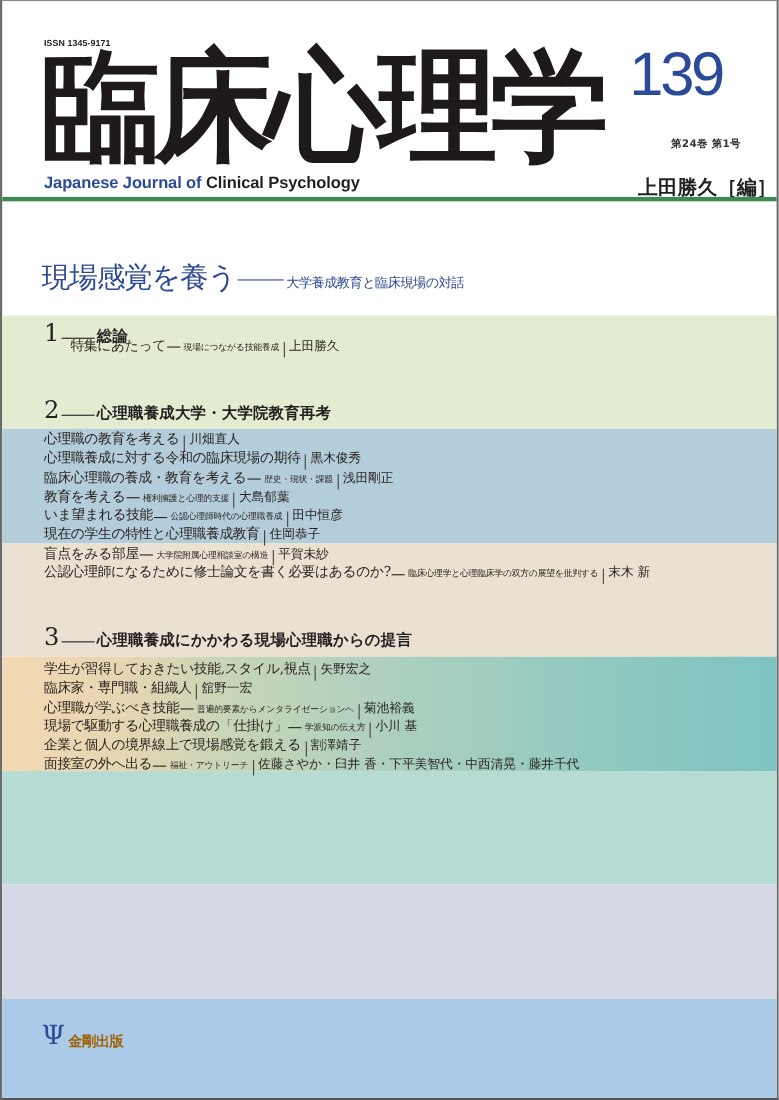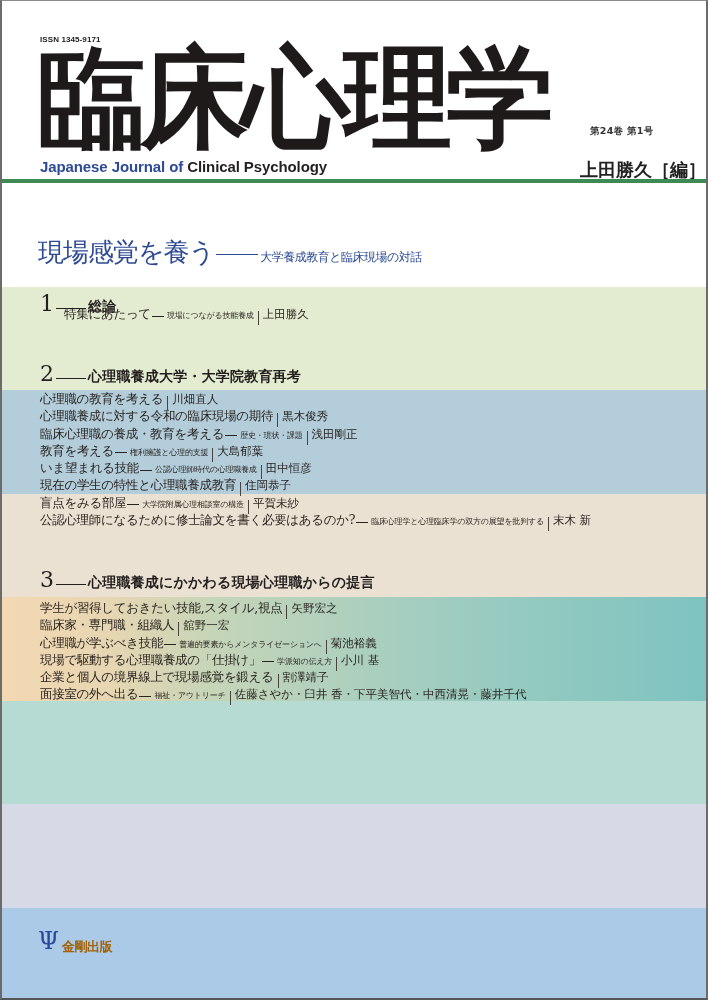--- a/index.html
+++ b/index.html
@@ -4,21 +4,21 @@
 <style>
   * { margin: 0; padding: 0; box-sizing: border-box; }
   html, body { width: 708px; height: 1000px; overflow: hidden; background: #fff; }
   body { position: relative; font-family: "DejaVu Serif", "Liberation Serif", serif; color: #2b2521; }
   .cover { position: absolute; left: 0; top: 0; width: 708px; height: 1000px; border-left: 2px solid #6b6b6b; border-right: 2px solid #6b6b6b; border-top: 1px solid #8a8a8a; border-bottom: 2px solid #555; overflow: hidden; }
 
   
   .issn { position: absolute; left: 38px; top: 34px; font-family: "Liberation Sans", sans-serif; font-weight: bold; font-size: 8px; color: #222; letter-spacing: 0.1px; }
   .masthead { position: absolute; left: 36px; top: 42px; font-family: "DejaVu Sans", sans-serif; font-weight: bold; font-size: 108px; line-height: 1; color: #1e1a19; letter-spacing: -6px; transform: scaleY(1.02); transform-origin: left top; white-space: nowrap; }
   .issue-number { position: absolute; left: 570px; top: 38px; font-family: "Liberation Sans", sans-serif; font-size: 56px; line-height: 1; color: #2b4a98; letter-spacing: -3px; }
-  .volume { position: absolute; left: 588px; top: 124px; font-family: "DejaVu Sans", sans-serif; font-weight: bold; font-size: 9.5px; color: #333; letter-spacing: 0.3px; }
+  .volume { position: absolute; left: 608px; top: 124px; font-family: "DejaVu Sans", sans-serif; font-weight: bold; font-size: 9.5px; color: #333; letter-spacing: 0.3px; }
   .subtitle-en { position: absolute; left: 38px; top: 157px; font-family: "Liberation Sans", sans-serif; font-weight: bold; font-size: 15px; white-space: nowrap; letter-spacing: -0.1px; }
   .subtitle-en .blue { color: #2d4a95; }
   .subtitle-en .black { color: #231f1f; }
   .editor { position: absolute; left: 578px; top: 157px; font-family: "DejaVu Sans", sans-serif; font-weight: bold; font-size: 18px; color: #222; white-space: nowrap; }
   .green-rule { position: absolute; left: 0; top: 178px; width: 708px; height: 4px; background: #3d8a55; }
 
   
   .feature { position: absolute; left: 36px; top: 220px; white-space: nowrap; color: #2d4a92; margin-top: 14px; }
   .feature-main { font-family: "DejaVu Serif", serif; font-size: 26px; letter-spacing: -1px; }
   .feature-dash { display: inline-block; width: 42px; height: 1px; background: #2d4a92; vertical-align: middle; margin: 0 2px 0 2px; position: relative; top: -2px; }
@@ -59,20 +59,21 @@
   <div class="band b-green"></div>
   <div class="band b-blue"></div>
   <div class="band b-beige"></div>
   <div class="band b-grad"></div>
   <div class="band b-mint"></div>
   <div class="band b-lav"></div>
   <div class="band b-sky"></div>
 
   <div class="issn">ISSN 1345-9171</div>
   <div class="masthead">臨床心理学</div>
+  <div class="issue-number">139</div>
   <div class="volume">第24巻 第1号</div>
   <div class="subtitle-en">
     <span class="blue">Japanese Journal of</span>
     <span class="black">Clinical Psychology</span>
   </div>
   <div class="editor">上田勝久［編］</div>
   <div class="green-rule"></div>
 
   <div class="feature">
     <span class="feature-main">現場感覚を養う</span><span class="feature-dash"></span><span class="feature-sub">大学養成教育と臨床現場の対話</span>

